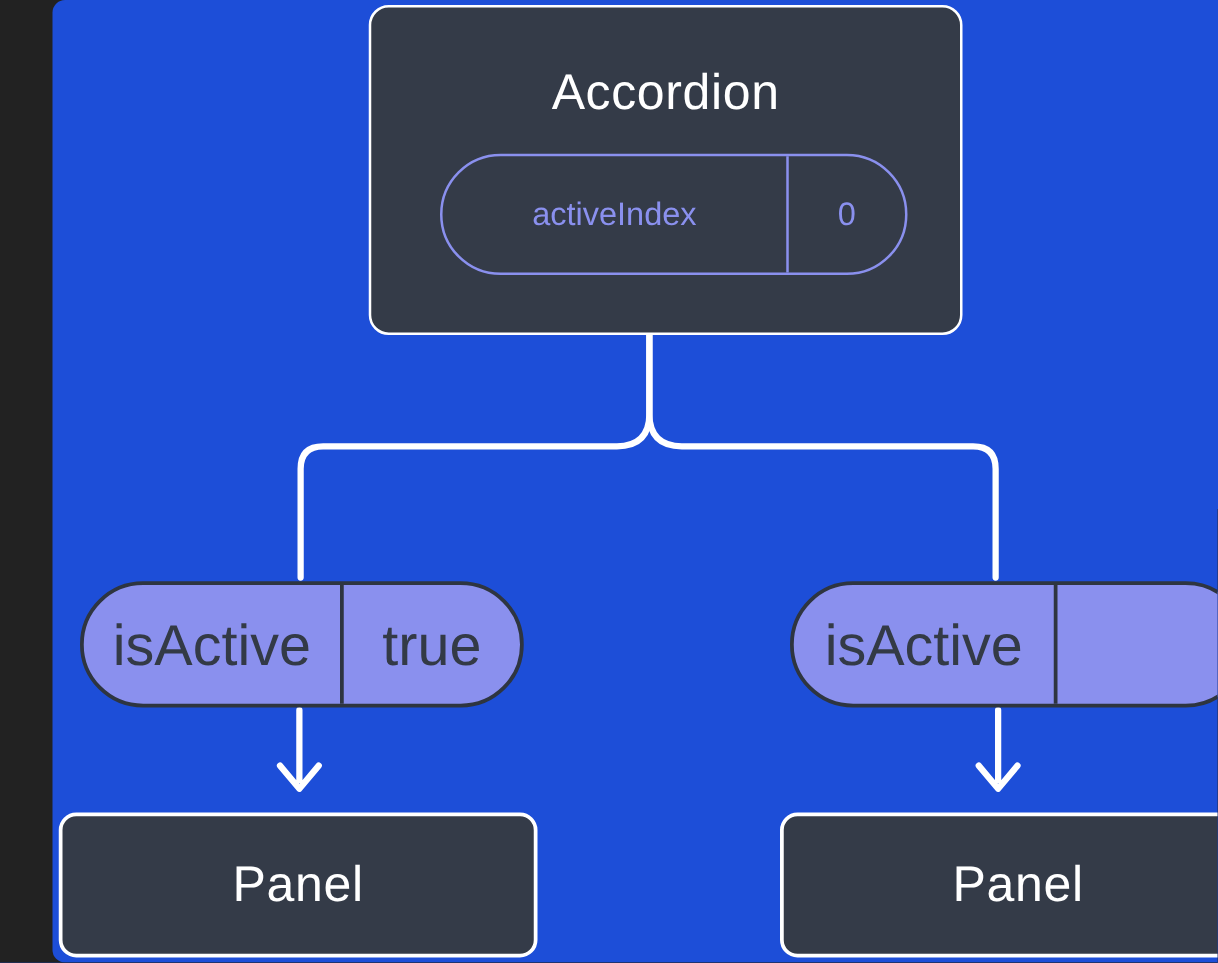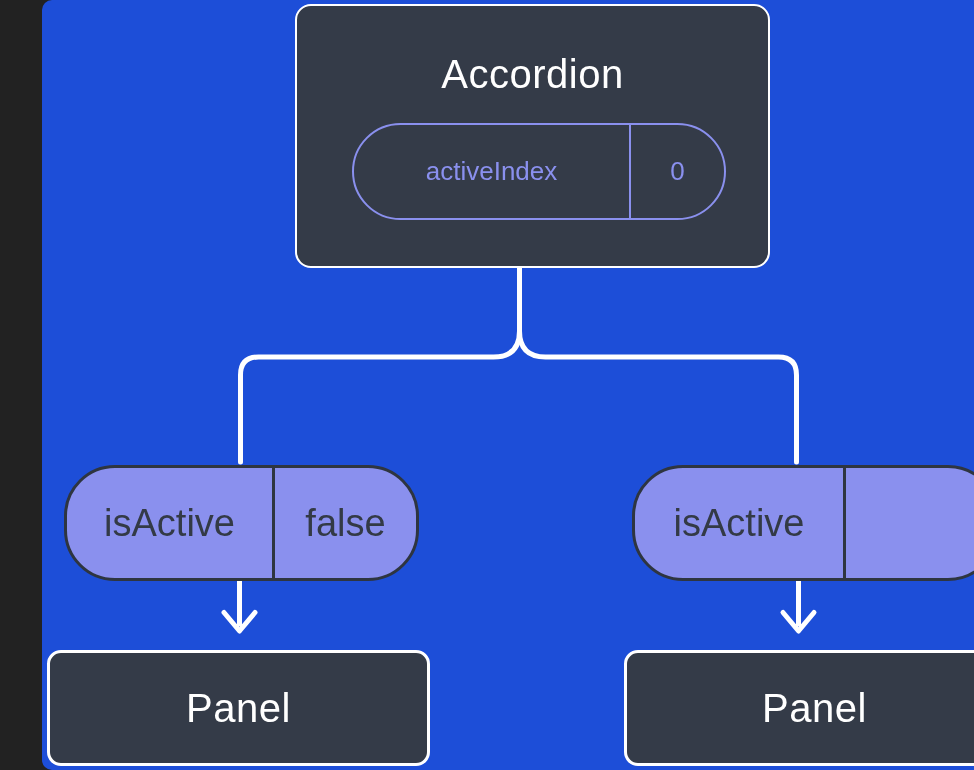--- a/index.html
+++ b/index.html
@@ -70,29 +70,29 @@
     flex: 1;
     display: flex;
     align-items: center;
     justify-content: center;
   }
 
   
   .prop-pill {
     position: absolute;
     top: 465px;
-    height: 116px;
+    height: 101px;
     background: #8a90ee;
     border: 3px solid #2e3540;
     border-radius: 51px;
     box-sizing: border-box;
     display: flex;
     align-items: stretch;
     color: #333a46;
-    font-size: 38px;
+    font-size: 46px;
   }
   .prop-pill .pill-label {
     display: flex;
     align-items: center;
     justify-content: center;
     border-right: 3px solid #2e3540;
   }
   .prop-pill .pill-value {
     flex: 1;
     display: flex;
@@ -144,21 +144,21 @@
   <div class="node root-node">
     <div class="node-title">Accordion</div>
     <div class="state-pill">
       <div class="pill-label">activeIndex</div>
       <div class="pill-value">0</div>
     </div>
   </div>
 
   <div class="prop-pill left">
     <div class="pill-label">isActive</div>
-    <div class="pill-value">false</div>
+    <div class="pill-value">true</div>
   </div>
 
   <div class="prop-pill right">
     <div class="pill-label">isActive</div>
   </div>
 
   <div class="node panel-node left">
     <div class="node-title">Panel</div>
   </div>
 

